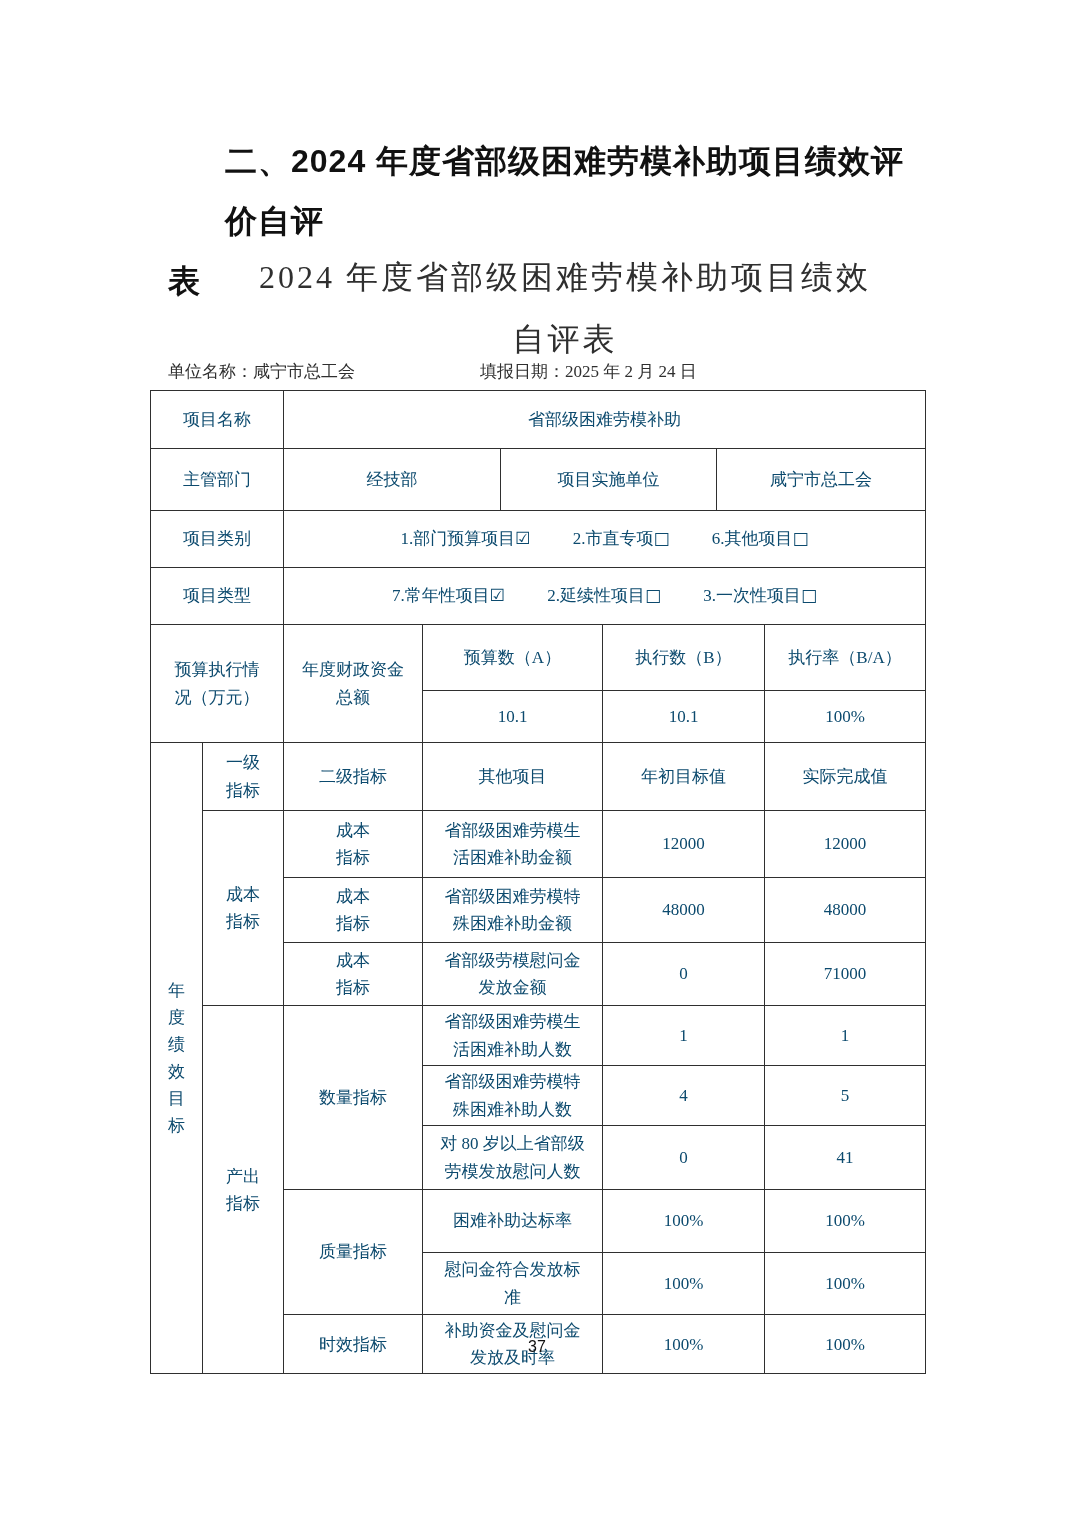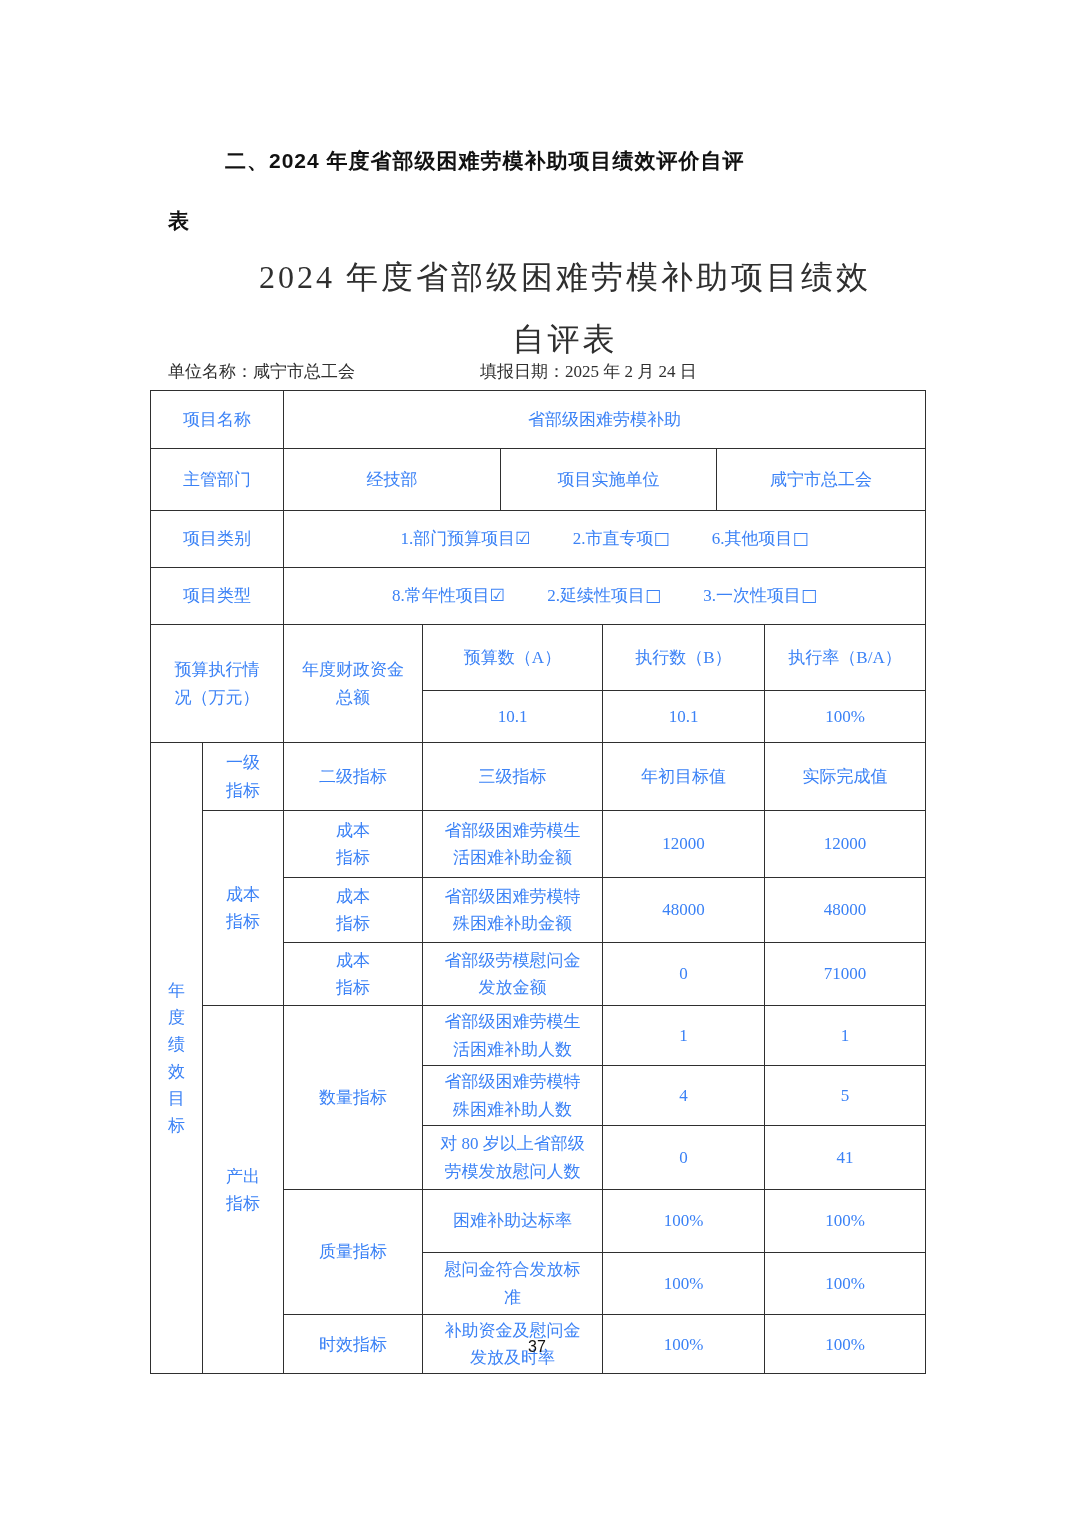--- a/index.html
+++ b/index.html
@@ -14,21 +14,21 @@
     font-family: "Liberation Serif", serif;
     color: #2f2f2f;
   }
   .doc-title {
     position: absolute;
     top: 131px;
     left: 168px;
     right: 140px;
     font-family: "Liberation Sans", sans-serif;
     font-weight: bold;
-    font-size: 21px;
+    font-size: 32px;
     line-height: 60px;
     color: #111111;
     letter-spacing: 1px;
   }
   .doc-title .line1 { padding-left: 57px; }
   .subtitle {
     position: absolute;
     top: 246px;
     left: 150px;
     width: 830px;
@@ -49,21 +49,21 @@
   .meta-unit { position: absolute; left: 168px; top: 0; white-space: nowrap; }
   .meta-date { position: absolute; left: 480px; top: 0; white-space: nowrap; }
   table.form {
     position: absolute;
     top: 390px;
     left: 150px;
     width: 775px;
     border-collapse: collapse;
     table-layout: fixed;
     font-size: 17px;
-    color: #3b82f6;
+    color: #0c4a6e;
     padding-left: 32px;
   }
   table.form td {
     border: 1px solid #2f2f2f;
     text-align: center;
     vertical-align: middle;
     padding: 2px 4px;
     line-height: 1.6;
     overflow: hidden;
   }
@@ -140,21 +140,21 @@
       <td colspan="6" class="ta-l">
         <span class="opt"><span>1.部门预算项目</span><span class="box">☑</span></span>
         <span class="opt"><span>2.市直专项</span><span class="box">□</span></span>
         <span class="opt"><span>6.其他项目</span><span class="box">□</span></span>
       </td>
     </tr>
 
     <tr style="height:57px">
       <td colspan="2">项目类型</td>
       <td colspan="6" class="ta-l">
-        <span class="opt"><span>8.常年性项目</span><span class="box">☑</span></span>
+        <span class="opt"><span>7.常年性项目</span><span class="box">☑</span></span>
         <span class="opt"><span>2.延续性项目</span><span class="box">□</span></span>
         <span class="opt"><span>3.一次性项目</span><span class="box">□</span></span>
       </td>
     </tr>
 
     <tr style="height:66px">
       <td colspan="2" rowspan="2" class="pl">预算执行情
 况（万元）</td>
       <td rowspan="2" class="pl">年度财政资金
 总额</td>
@@ -169,21 +169,21 @@
       <td>100%</td>
     </tr>
 
     <tr style="height:68px">
       <td rowspan="10">
             <div class="vtext">年度绩效目标</div>
           </td>
       <td class="pl">一级
 指标</td>
       <td>二级指标</td>
-      <td colspan="2">三级指标</td>
+      <td colspan="2">其他项目</td>
       <td colspan="2">年初目标值</td>
       <td>实际完成值</td>
     </tr>
 
     <tr style="height:67px">
       <td rowspan="3" class="pl">成本
 指标</td>
       <td class="pl">成本
 指标</td>
       <td colspan="2" class="pl">省部级困难劳模生

